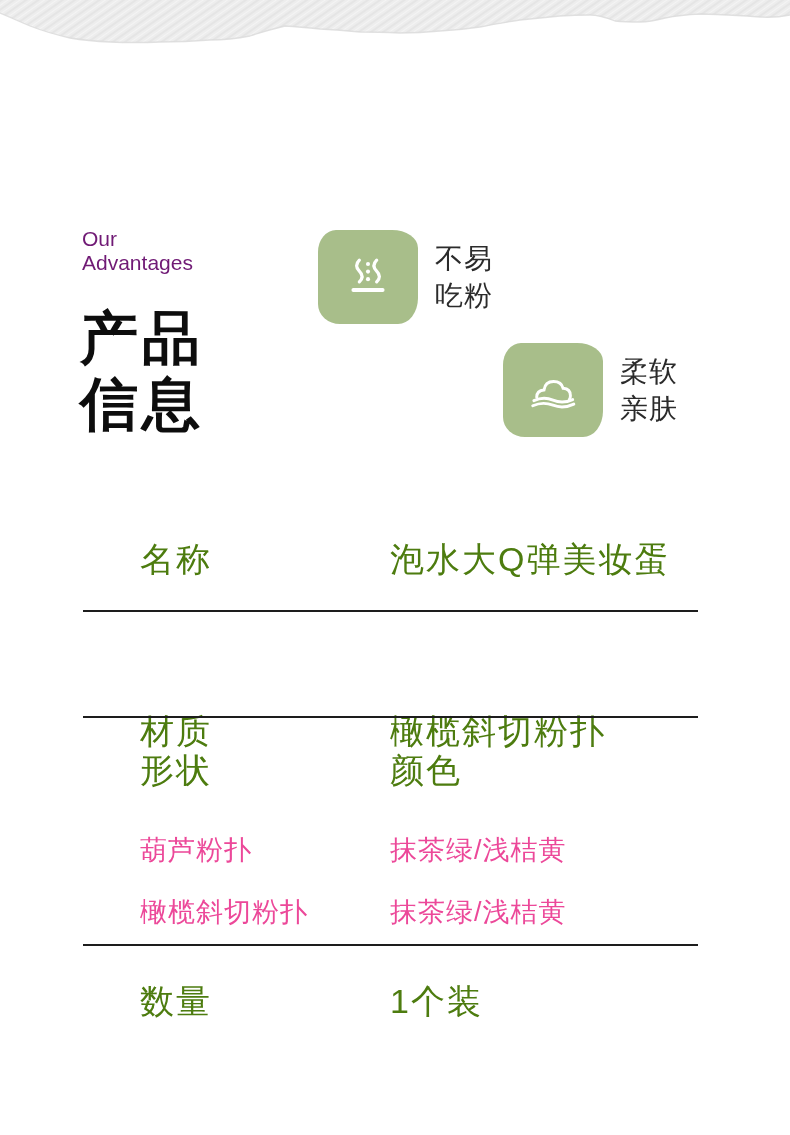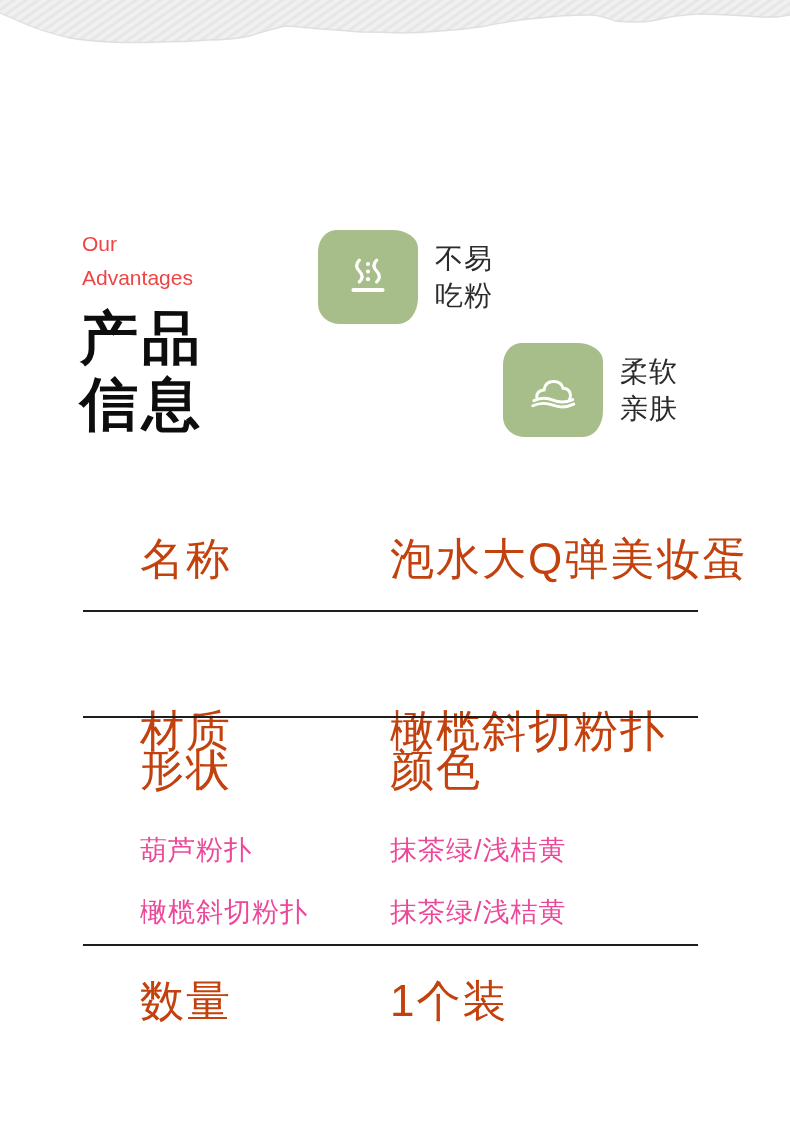--- a/index.html
+++ b/index.html
@@ -5,21 +5,21 @@
   html,body{margin:0;padding:0;background:#fff;}
   .page{
     position:relative;width:790px;height:1135px;background:#ffffff;overflow:hidden;
     font-family:"Liberation Sans","DejaVu Sans",sans-serif;
   }
   
   .torn{position:absolute;left:0;top:0;display:block;}
   
   .eyebrow{
     position:absolute;left:82px;top:227px;width:135px;
-    font-size:21px;line-height:34px;color:#ef4444;font-weight:400;
+    font-size:21px;line-height:24px;color:#701a75;font-weight:400;
   }
   .big-title{
     position:absolute;left:80px;top:305px;
     font-size:58px;line-height:66px;font-weight:700;color:#0d0d0d;
     letter-spacing:4px;
   }
   .big-title span{display:block;}
   
   .adv{position:absolute;display:flex;align-items:center;gap:17px;}
   .adv-0{left:292px;top:230px;padding-left:26px;}
@@ -32,21 +32,21 @@
     display:flex;align-items:center;justify-content:center;
   }
   .adv-label{
     font-size:28px;line-height:37px;color:#2b2b2b;letter-spacing:1px;white-space:nowrap;
   }
   .adv-label span{display:block;}
   
   .divider{position:absolute;left:83px;width:615px;height:2px;background:#1d1d1d;}
   .d1{top:610px;}.d2{top:716px;}.d3{top:944px;}
   .cell{
-    position:absolute;font-size:44px;line-height:38px;color:#c2410c;
+    position:absolute;font-size:34px;line-height:38px;color:#4d7c0f;
     letter-spacing:2px;white-space:nowrap;font-weight:400;
   }
   .lbl{left:140px;}
   .val{left:390px;}
   .r1{top:540px;}.r2{top:672px;margin-top:40px;}.r3{top:751px;}.r4{top:982px;}
   .sub{font-size:27px;line-height:32px;letter-spacing:1px;color:#ec4899;}
   .s1{top:834px;}.s2{top:896px;}
   .icon-svg{display:block;}
 </style>
 </head>

